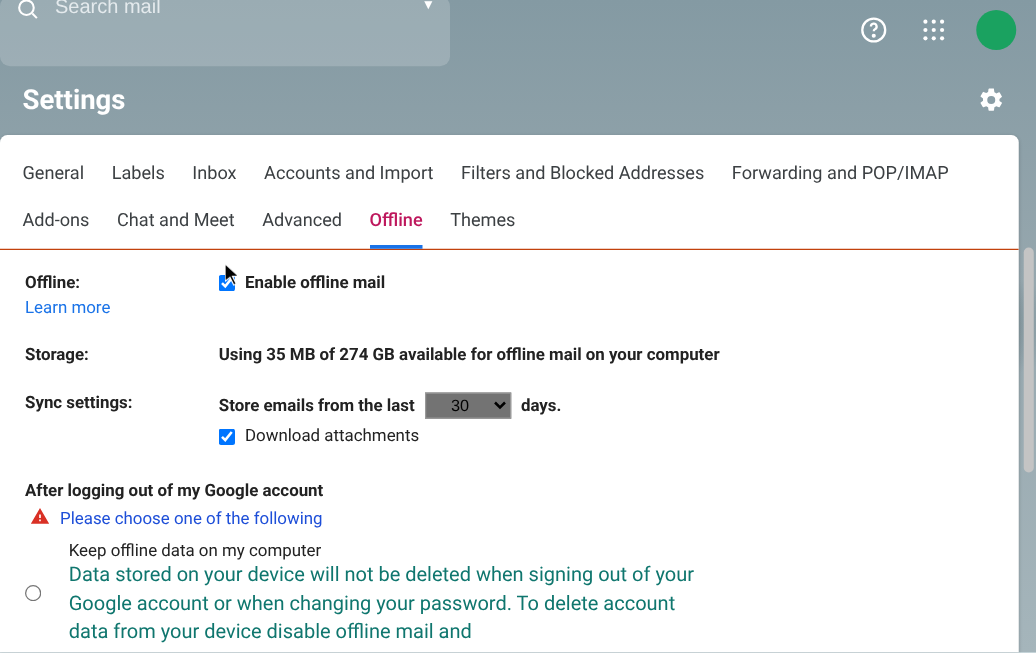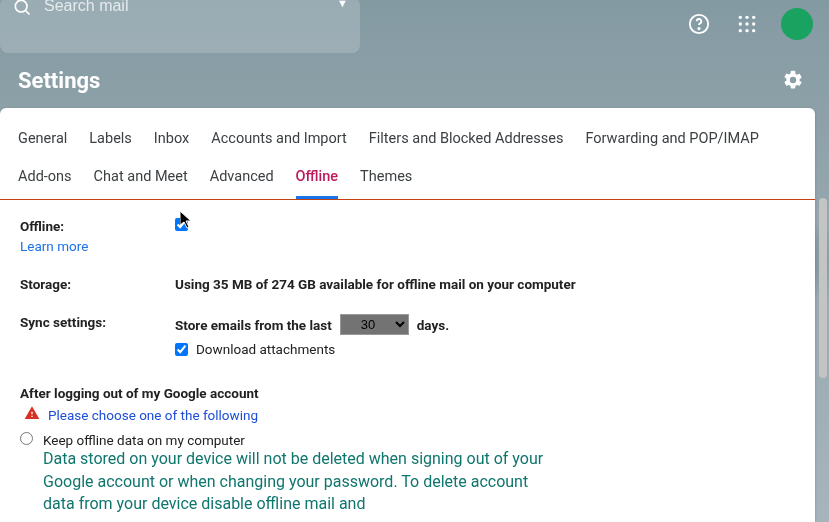--- a/index.html
+++ b/index.html
@@ -144,21 +144,21 @@
   .cb-line { display: flex; align-items: center; gap: 8px; margin-bottom: 6px; }
   .bold { font-weight: 700; }
   select.days {
     font-size: 13px;
     padding: 1px 16px;
     border: 1px solid #999;
     background: #737373;
   }
   .warn-row { display: flex; align-items: center; gap: 8px; margin: 4px 0 8px 4px; }
   .warn-text { color: #1d4ed8; font-size: 13.5px; }
-  .radio-block { display: flex; align-items: flex-start; gap: 10px; margin-top: 4px; }
+  .radio-block { display: flex; align-items: center; gap: 22px; margin-top: 4px; }
   .radio-desc { color: #0f766e; font-size: 16px; margin-top: 0; max-width: 520px; line-height: 1.4; }
   .scrollbar-fake {
     position: absolute;
     right: 2px;
     top: 198px;
     width: 8px;
     height: 180px;
     background: #c4c4c4;
     border-radius: 4px;
   }
@@ -238,20 +238,21 @@
   <div class="settings-body">
 
     <div class="row">
       <div class="row-label">
         <span>Offline:</span>
         <span class="link">Learn more</span>
       </div>
       <div class="row-content">
         <label class="cb-line">
           <input type="checkbox" checked="" style="">
+          <span class="bold">Enable offline mail</span>
         </label>
       </div>
     </div>
 
     <div class="row">
       <div class="row-label">
         <span>Storage:</span>
       </div>
       <div class="row-content">
         <span class="bold">Using 35 MB of 274 GB available for offline mail on your computer</span>

